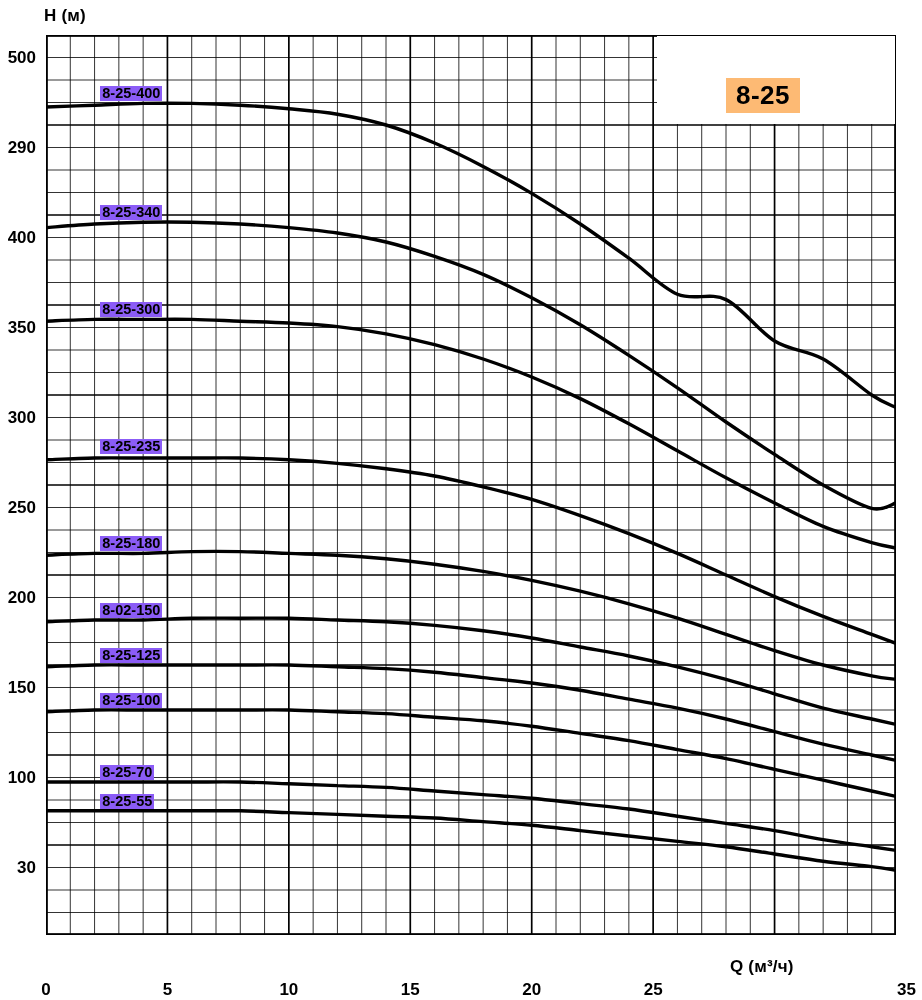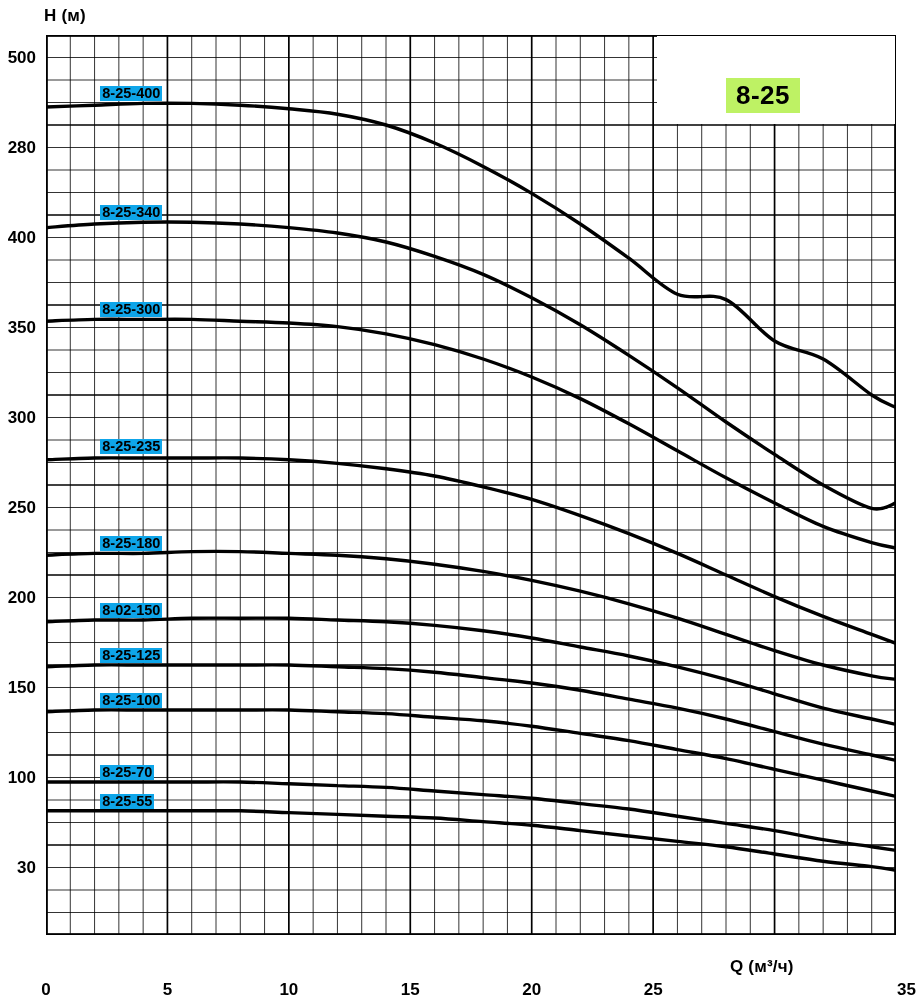--- a/index.html
+++ b/index.html
@@ -60,33 +60,33 @@
     width: 850px;
     height: 900px;
   }
   #plot svg {
     display: block;
   }
   .series-label {
     position: absolute;
     font-size: 14.5px;
     font-weight: bold;
-    background: #0ea5e9;
+    background: #8b5cf6;
     padding: 0 2px 0 2px;
     white-space: nowrap;
     line-height: 15px;
   }
   #model-badge {
     position: absolute;
     left: 726px;
     top: 78px;
     font-size: 26px;
     font-weight: bold;
     letter-spacing: 0.5px;
-    background: #bef264;
+    background: #fdba74;
     padding: 2px 10px;
   }
   #badge-mask {
     position: absolute;
     left: 657px;
     top: 36px;
     width: 238px;
     height: 88px;
     background: #ffffff;
   }
@@ -203,21 +203,21 @@
 
   <div id="y-tick-labels">
       <div class="tick-label ytick" style="left: 2px; top: 835px;">30</div>
       <div class="tick-label ytick" style="left: 2px; top: 745px;">100</div>
       <div class="tick-label ytick" style="left: 2px; top: 655px;">150</div>
       <div class="tick-label ytick" style="left: 2px; top: 565px;">200</div>
       <div class="tick-label ytick" style="left: 2px; top: 475px;">250</div>
       <div class="tick-label ytick" style="left: 2px; top: 385px;">300</div>
       <div class="tick-label ytick" style="left: 2px; top: 295px;">350</div>
       <div class="tick-label ytick" style="left: 2px; top: 205px;">400</div>
-      <div class="tick-label ytick" style="left: 2px; top: 115px;">280</div>
+      <div class="tick-label ytick" style="left: 2px; top: 115px;">290</div>
       <div class="tick-label ytick" style="left: 2px; top: 25px;">500</div>
     </div>
   <div id="x-tick-labels">
       <div class="tick-label xtick" style="left: 26px; top: 957px;">0</div>
       <div class="tick-label xtick" style="left: 147.429px; top: 957px;">5</div>
       <div class="tick-label xtick" style="left: 268.857px; top: 957px;">10</div>
       <div class="tick-label xtick" style="left: 390.286px; top: 957px;">15</div>
       <div class="tick-label xtick" style="left: 511.714px; top: 957px;">20</div>
       <div class="tick-label xtick" style="left: 633.143px; top: 957px;">25</div>
       <div class="tick-label xtick" style="left: 876px; top: 957px; text-align: right;">35</div>

